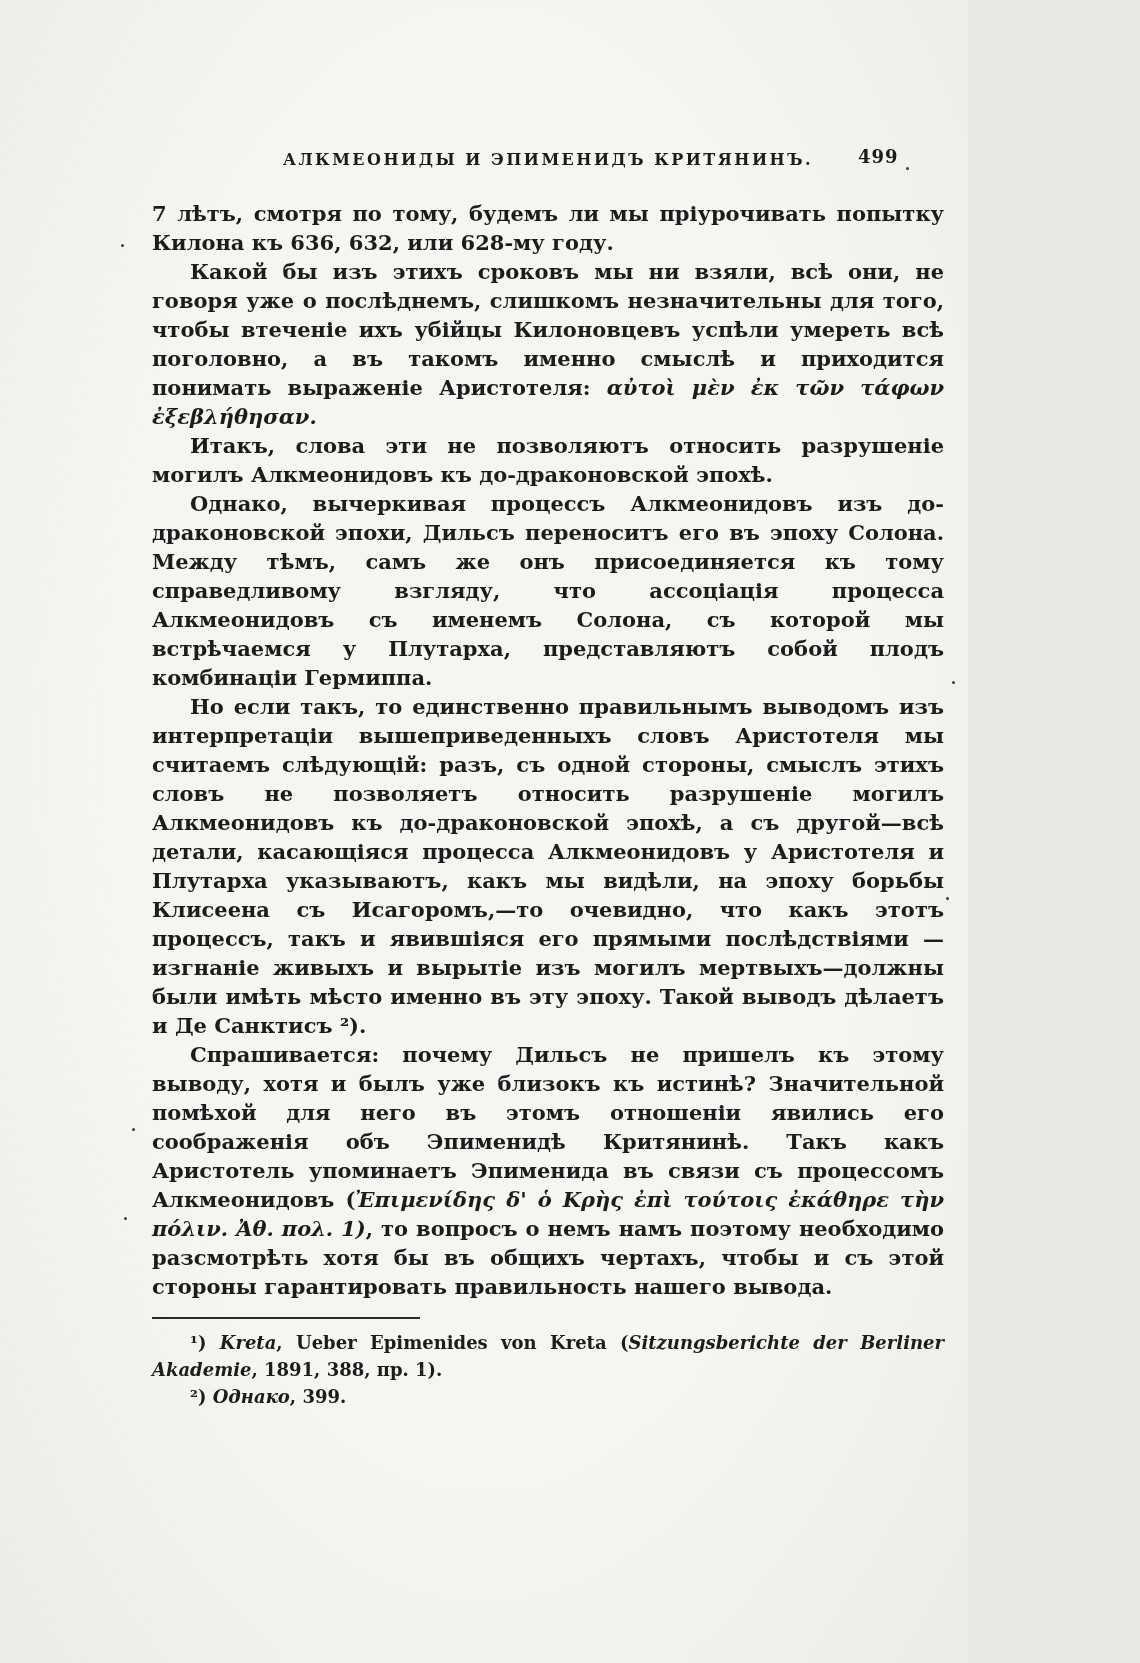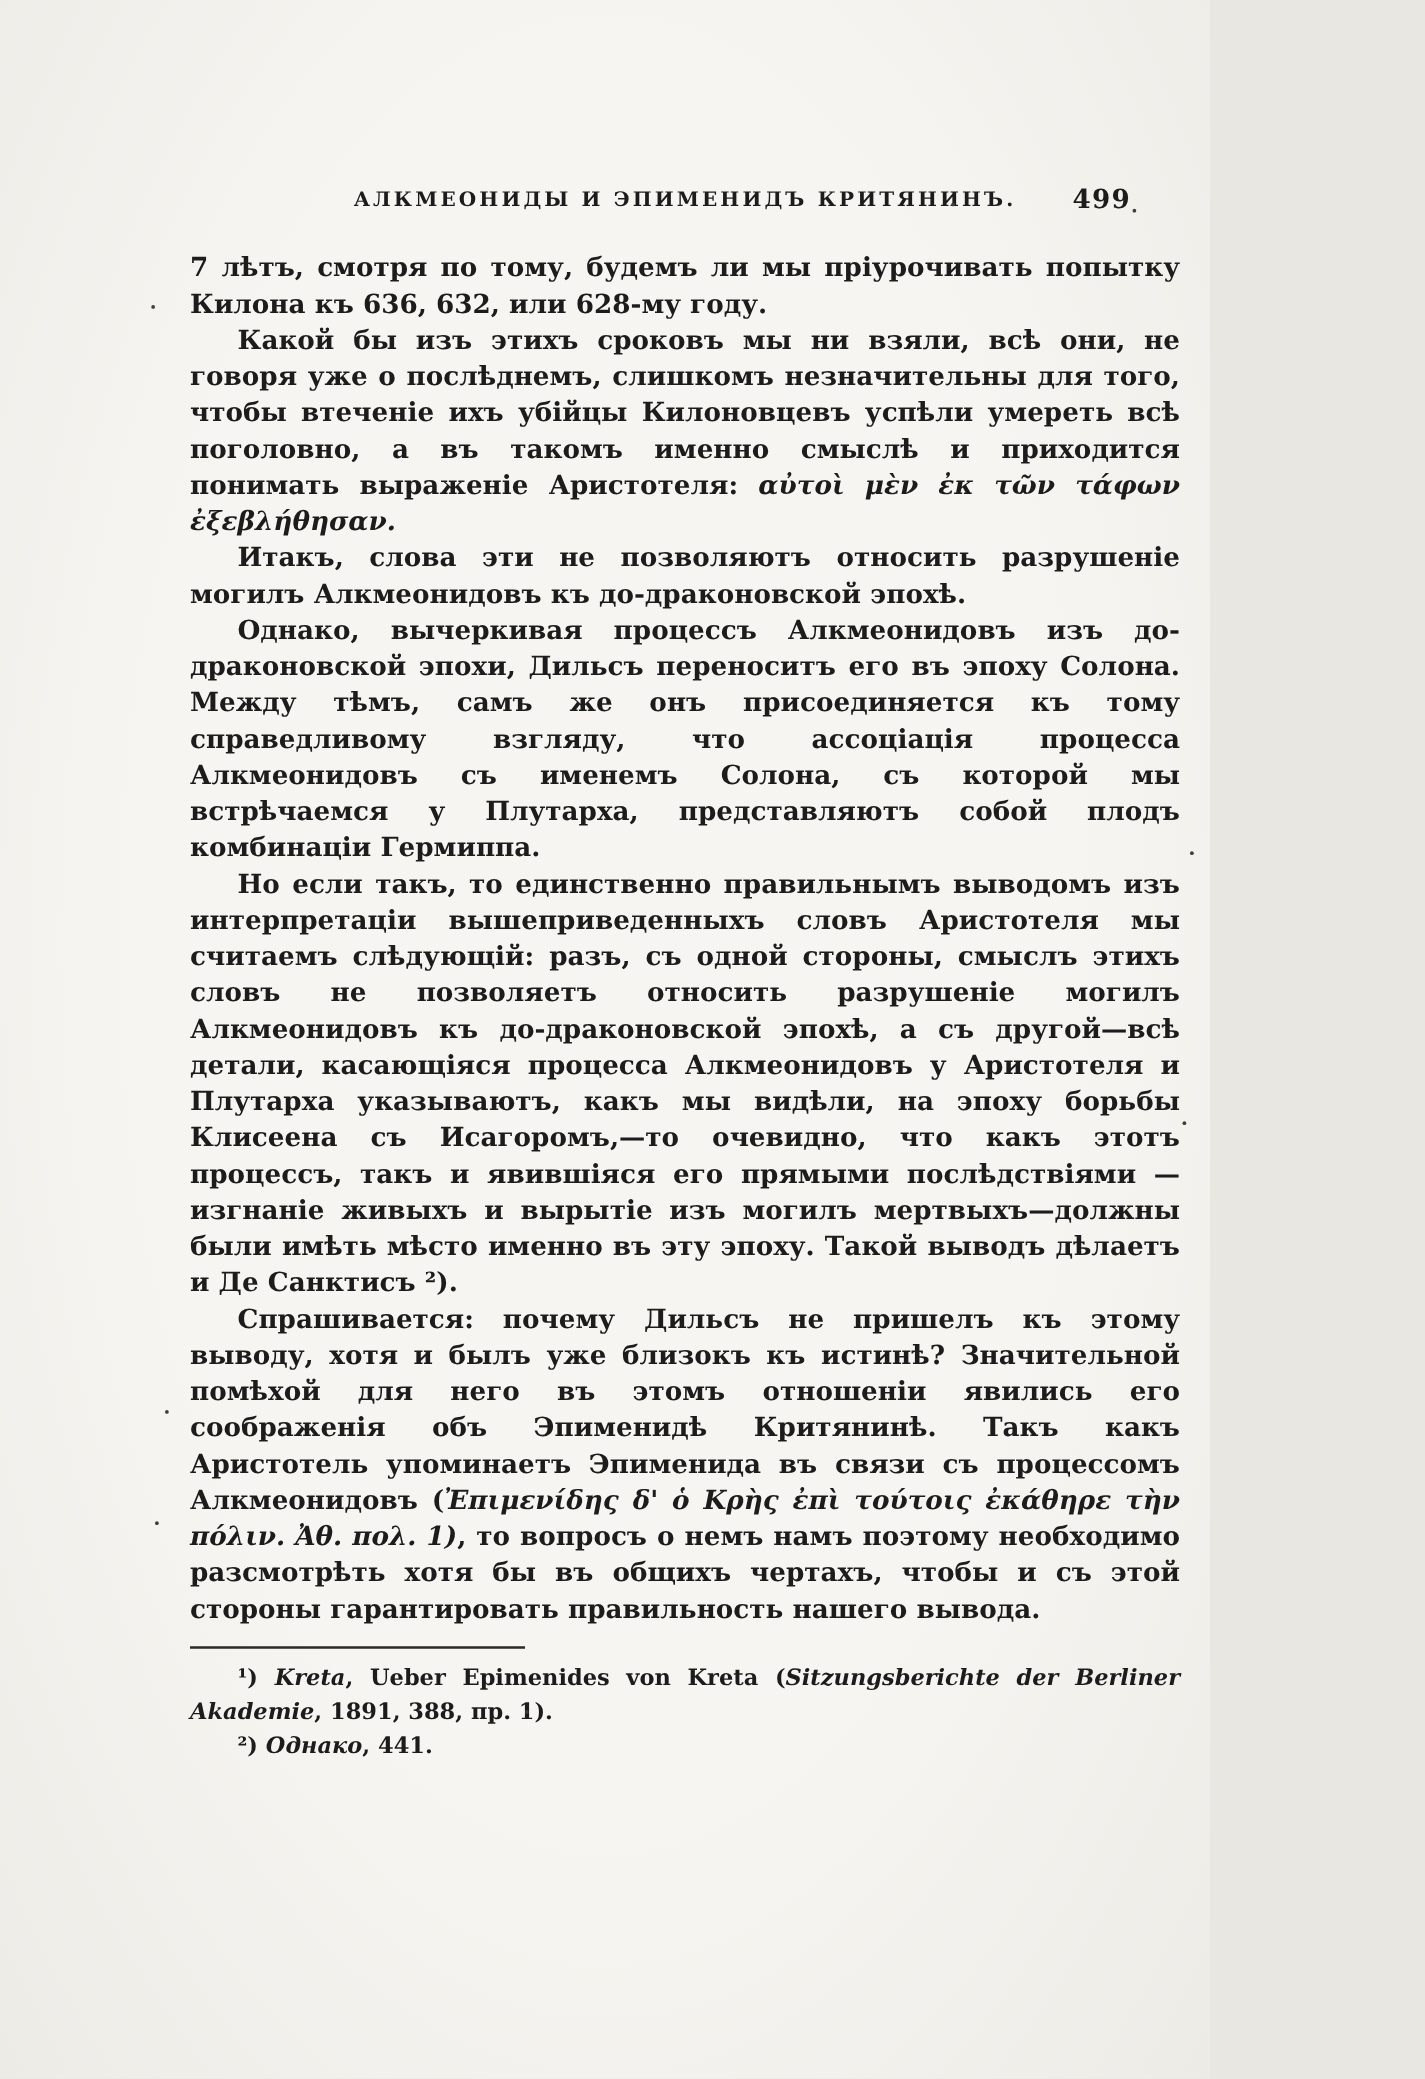--- a/index.html
+++ b/index.html
@@ -13,21 +13,21 @@
     overflow:hidden;
   }
   .running-head {
     position:absolute; left:152px; top:150px; width:792px;
     text-align:center;
     font-size:16px; font-weight:bold; letter-spacing:2.5px;
     color:#1c1c1c;
   }
   .page-number {
     position:absolute; left:858px; top:146px;
-    font-size:21px; font-weight:bold; letter-spacing:1px;
+    font-size:18px; font-weight:bold; letter-spacing:1px;
   }
   .body-text {
     position:absolute; left:152px; top:199px; width:792px;
     font-size:21px; font-weight:bold; line-height:29px;
     text-align:justify;
   }
   .para { text-indent:38px; }
   .para.noindent { text-indent:0; }
   .greek { font-style:italic; }
   .it { font-style:italic; }
@@ -56,21 +56,21 @@
     <p class="para noindent"><span>7 лѣтъ, смотря по тому, будемъ ли мы пріурочивать попытку Килона къ 636, 632, или 628-му году.</span></p>
     <p class="para"><span>Какой бы изъ этихъ сроковъ мы ни взяли, всѣ они, не говоря уже о послѣднемъ, слишкомъ незначительны для того, чтобы втеченіе ихъ убійцы Килоновцевъ успѣли умереть всѣ поголовно, а въ такомъ именно смыслѣ и приходится понимать выраженіе Аристотеля: </span><span class="greek">αὐτοὶ μὲν ἐκ τῶν τάφων ἐξεβλήθησαν.</span></p>
     <p class="para"><span>Итакъ, слова эти не позволяютъ относить разрушеніе могилъ Алкмеонидовъ къ до-драконовской эпохѣ.</span></p>
     <p class="para"><span>Однако, вычеркивая процессъ Алкмеонидовъ изъ до-драконовской эпохи, Дильсъ переноситъ его въ эпоху Солона. Между тѣмъ, самъ же онъ присоединяется къ тому справедливому взгляду, что ассоціація процесса Алкмеонидовъ съ именемъ Солона, съ которой мы встрѣчаемся у Плутарха, представляютъ собой плодъ комбинаціи Гермиппа.</span></p>
     <p class="para"><span>Но если такъ, то единственно правильнымъ выводомъ изъ интерпретаціи вышеприведенныхъ словъ Аристотеля мы считаемъ слѣдующій: разъ, съ одной стороны, смыслъ этихъ словъ не позволяетъ относить разрушеніе могилъ Алкмеонидовъ къ до-драконовской эпохѣ, а съ другой—всѣ детали, касающіяся процесса Алкмеонидовъ у Аристотеля и Плутарха указываютъ, какъ мы видѣли, на эпоху борьбы Клисеена съ Исагоромъ,—то очевидно, что какъ этотъ процессъ, такъ и явившіяся его прямыми послѣдствіями — изгнаніе живыхъ и вырытіе изъ могилъ мертвыхъ—должны были имѣть мѣсто именно въ эту эпоху. Такой выводъ дѣлаетъ и Де Санктисъ ²).</span></p>
     <p class="para"><span>Спрашивается: почему Дильсъ не пришелъ къ этому выводу, хотя и былъ уже близокъ къ истинѣ? Значительной помѣхой для него въ этомъ отношеніи явились его соображенія объ Эпименидѣ Критянинѣ. Такъ какъ Аристотель упоминаетъ Эпименида въ связи съ процессомъ Алкмеонидовъ (</span><span class="greek">Ἐπιμενίδης δ' ὁ Κρὴς ἐπὶ τούτοις ἐκάθηρε τὴν πόλιν. Ἀθ. πολ. 1)</span><span>, то вопросъ о немъ намъ поэтому необходимо разсмотрѣть хотя бы въ общихъ чертахъ, чтобы и съ этой стороны гарантировать правильность нашего вывода.</span></p>
 
     <div class="footnotes">
       <div class="footnote-rule"></div>
       <p class="footnote"><span>¹) </span><span class="it">Kreta</span><span>, Ueber Epimenides von Kreta (</span><span class="it">Sitzungsberichte der Berliner Akademie</span><span>, 1891, 388, пр. 1).</span></p>
-      <p class="footnote"><span>²) </span><span class="greek">Однако</span><span>, 441.</span></p>
+      <p class="footnote"><span>²) </span><span class="greek">Однако</span><span>, 399.</span></p>
     </div>
   </div>
 
   <div class="speck" style="left:761px; top:162px;"></div>
   <div class="speck" style="left:906px; top:167px;"></div>
   <div class="speck" style="left:121px; top:244px;"></div>
   <div class="speck" style="left:952px; top:681px;"></div>
   <div class="speck" style="left:946px; top:897px;"></div>
   <div class="speck" style="left:132px; top:1128px;"></div>
   <div class="speck" style="left:124px; top:1217px;"></div>

